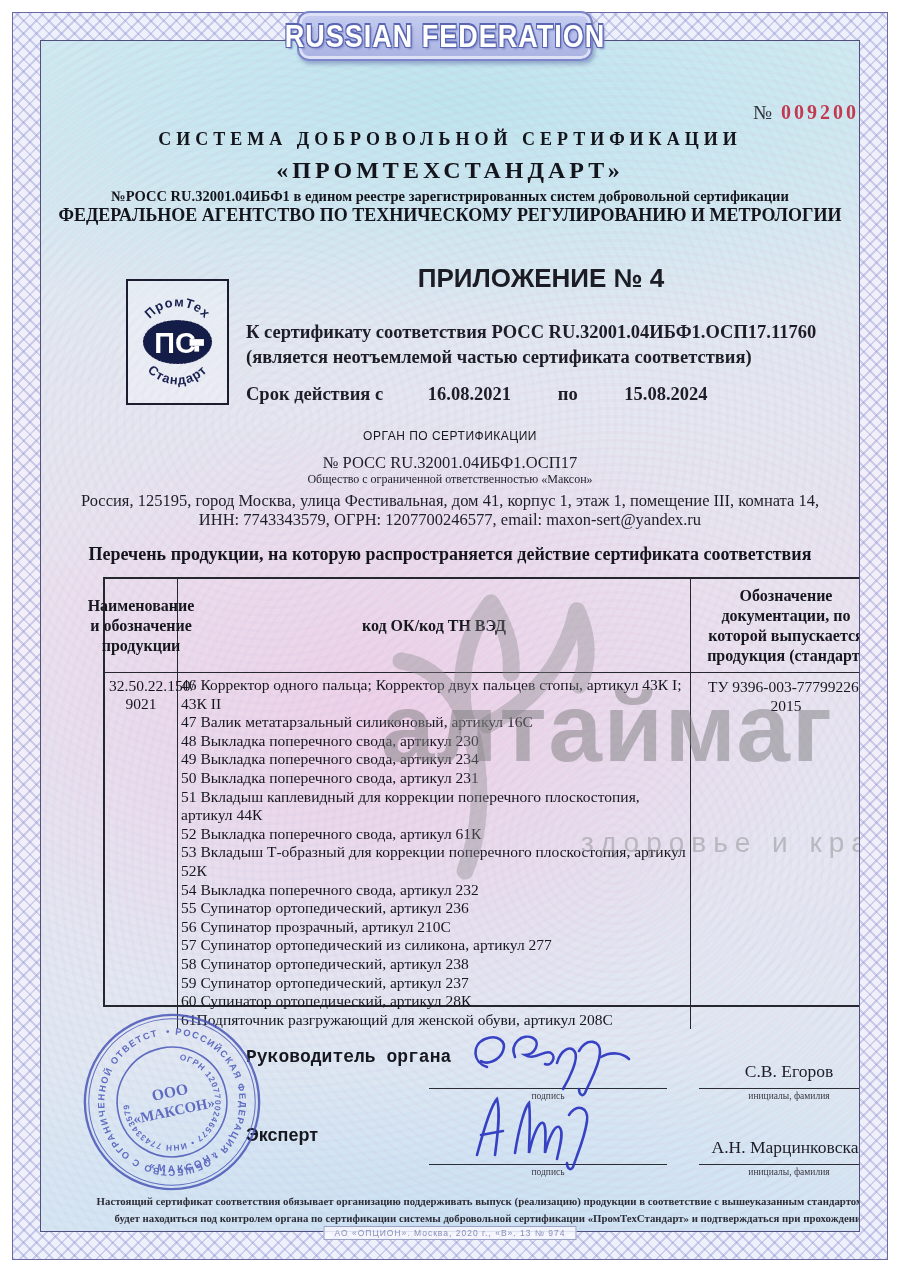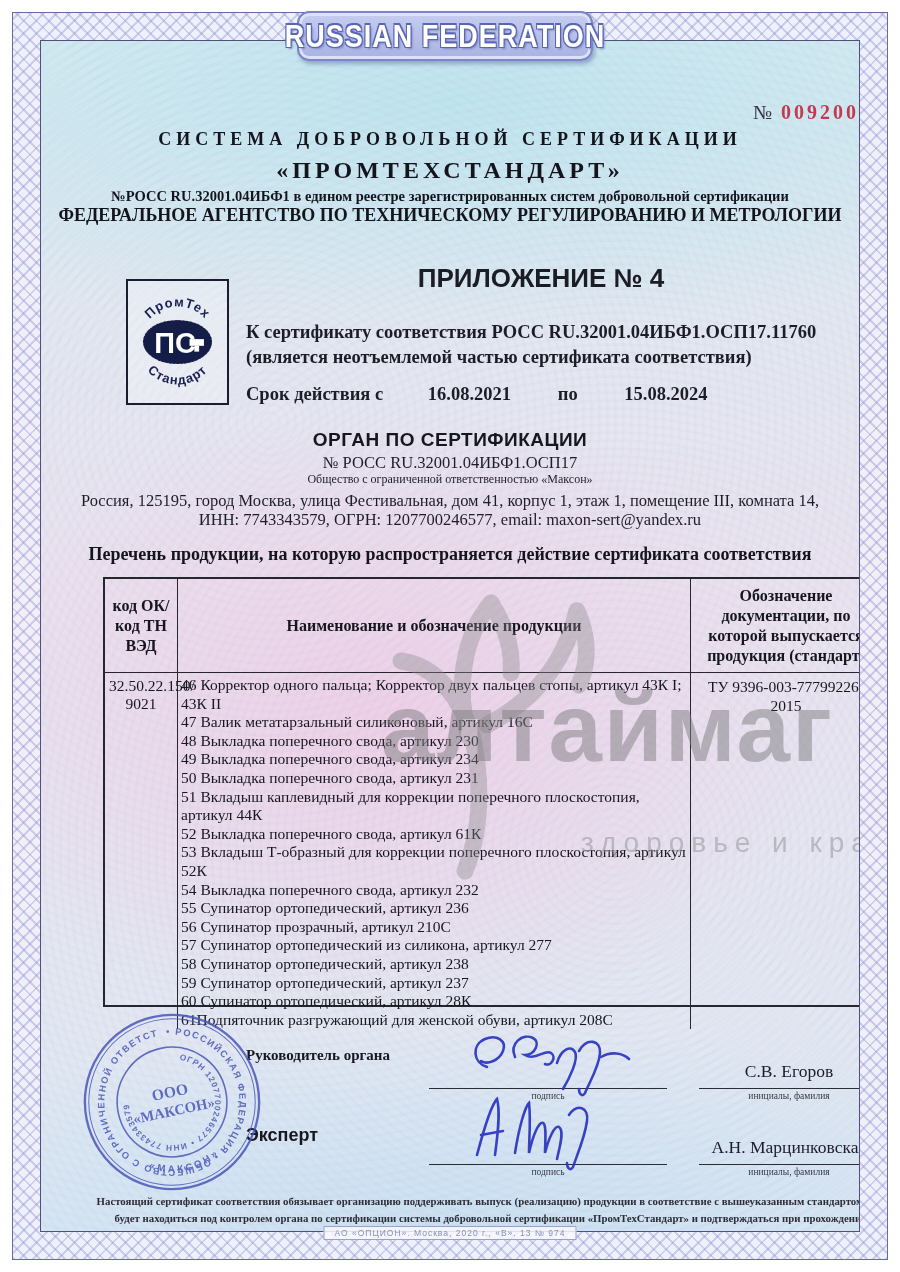--- a/index.html
+++ b/index.html
@@ -57,21 +57,21 @@
   
   .logo{ left:85px; top:238px; width:103px; height:126px; border:2px solid #1c1c30; background:rgba(255,255,255,.25); }
 
   .cert1{ left:205px; top:281px; width:640px; font-size:18.5px; font-weight:bold; color:#1d1d28;}
   .cert2{ left:205px; top:306px; width:640px; font-size:18.5px; font-weight:bold; color:#1d1d28;}
   .validity{ left:205px; top:343px; width:640px; font-size:18.5px; font-weight:bold; color:#1d1d28;}
   .validity .gap1{ display:inline-block; width:40px; }
   .validity .gap2{ display:inline-block; width:42px; }
 
   .org-title{ left:0; top:388px; width:100%; text-align:center; font-family:"Liberation Sans", sans-serif;
-    font-weight:bold; font-size:19px; color:#17171f; letter-spacing:.5px;}
+    font-weight:normal; font-size:12px; color:#17171f; letter-spacing:.5px;}
   .org-reg    { left:0; top:412px; width:100%; text-align:center; font-size:16.5px; color:#1d1d28;}
   .org-name   { left:0; top:431px; width:100%; text-align:center; font-size:12px; color:#1d1d28;}
   .org-addr   { left:0; top:450px; width:100%; text-align:center; font-size:16.5px; color:#1d1d28;}
   .org-contact{ left:0; top:469px; width:100%; text-align:center; font-size:16.5px; color:#1d1d28;}
 
   .caption{ left:0; top:503px; width:100%; text-align:center; font-weight:bold; font-size:18px; color:#14141c;}
 
   
   .table{ position:absolute; left:62px; top:536px; width:778px; height:430px;
     border:2px solid #26262e; display:grid; grid-template-columns:73px 513px 190px; grid-template-rows:94px 1fr; z-index:2;}
@@ -86,21 +86,21 @@
   
   .wm-tree{ left:322px; top:500px; width:280px; height:340px; z-index:3; pointer-events:none; opacity:.42;}
   .wm-brand{ left:340px; top:632px; width:620px; z-index:3; pointer-events:none;
     font-family:"Liberation Sans", sans-serif; font-weight:bold; font-size:96px; color:rgba(125,125,128,.5);
     letter-spacing:2px; white-space:nowrap;}
   .wm-tagline{ left:540px; top:786px; z-index:3; pointer-events:none;
     font-family:"Liberation Sans", sans-serif; font-size:28px; letter-spacing:7px;
     color:rgba(150,150,153,.55); white-space:nowrap;}
 
   
-  .role1{ left:205px; top:1006px; font-family:Liberation Serif, serif; font-weight:bold; font-size:15px; color:#17171f;}
+  .role1{ left:205px; top:1006px; font-family:Liberation Mono, monospace; font-weight:bold; font-size:18px; color:#17171f;}
   .role2{ left:205px; top:1084px; font-family:"Liberation Sans", sans-serif; font-weight:bold; font-size:18px; color:#17171f;}
   .sigline{ position:absolute; border-bottom:1.3px solid #2c2c34; }
   .sl1a{ left:388px; top:1004px; width:238px; height:44px;}
   .sl1b{ left:658px; top:1004px; width:180px; height:44px;}
   .sl2a{ left:388px; top:1080px; width:238px; height:44px;}
   .sl2b{ left:658px; top:1080px; width:180px; height:44px;}
   .under{ position:absolute; text-align:center; font-size:9.5px; color:#3a3a44;}
   .u1a{ left:388px; top:1050px; width:238px;} .u1b{ left:658px; top:1050px; width:180px;}
   .u2a{ left:388px; top:1126px; width:238px;} .u2b{ left:658px; top:1126px; width:180px;}
   .name{ position:absolute; text-align:center; font-size:17.5px; color:#1d1d28;}
@@ -168,22 +168,22 @@
 
   <div class="abs org-title">ОРГАН ПО СЕРТИФИКАЦИИ</div>
   <div class="abs org-reg">№ РОСС RU.32001.04ИБФ1.ОСП17</div>
   <div class="abs org-name">Общество с ограниченной ответственностью «Максон»</div>
   <div class="abs org-addr">Россия, 125195, город Москва, улица Фестивальная, дом 41, корпус 1, этаж 1, помещение III, комната 14,</div>
   <div class="abs org-contact">ИНН: 7743343579, ОГРН: 1207700246577, email: maxon-sert@yandex.ru</div>
 
   <div class="abs caption">Перечень продукции, на которую распространяется действие сертификата соответствия</div>
 
   <div class="table">
+    <div class="cell th">Наименование и обозначение продукции</div>
     <div class="cell th">код ОК/код ТН ВЭД</div>
-    <div class="cell th">Наименование и обозначение продукции</div>
     <div class="cell th">Обозначение документации, по которой выпускается продукция (стандарт)</div>
     <div class="cell code-cell">32.50.22.150/
 9021</div>
     <div class="cell items-cell">
         <div>46 Корректор одного пальца; Корректор двух пальцев стопы, артикул 43К I; 43К II</div>
         <div>47 Валик метатарзальный силиконовый, артикул 16С</div>
         <div>48 Выкладка поперечного свода, артикул 230</div>
         <div>49 Выкладка поперечного свода, артикул 234</div>
         <div>50 Выкладка поперечного свода, артикул 231</div>
         <div>51 Вкладыш каплевидный для коррекции поперечного плоскостопия, артикул 44К</div>

